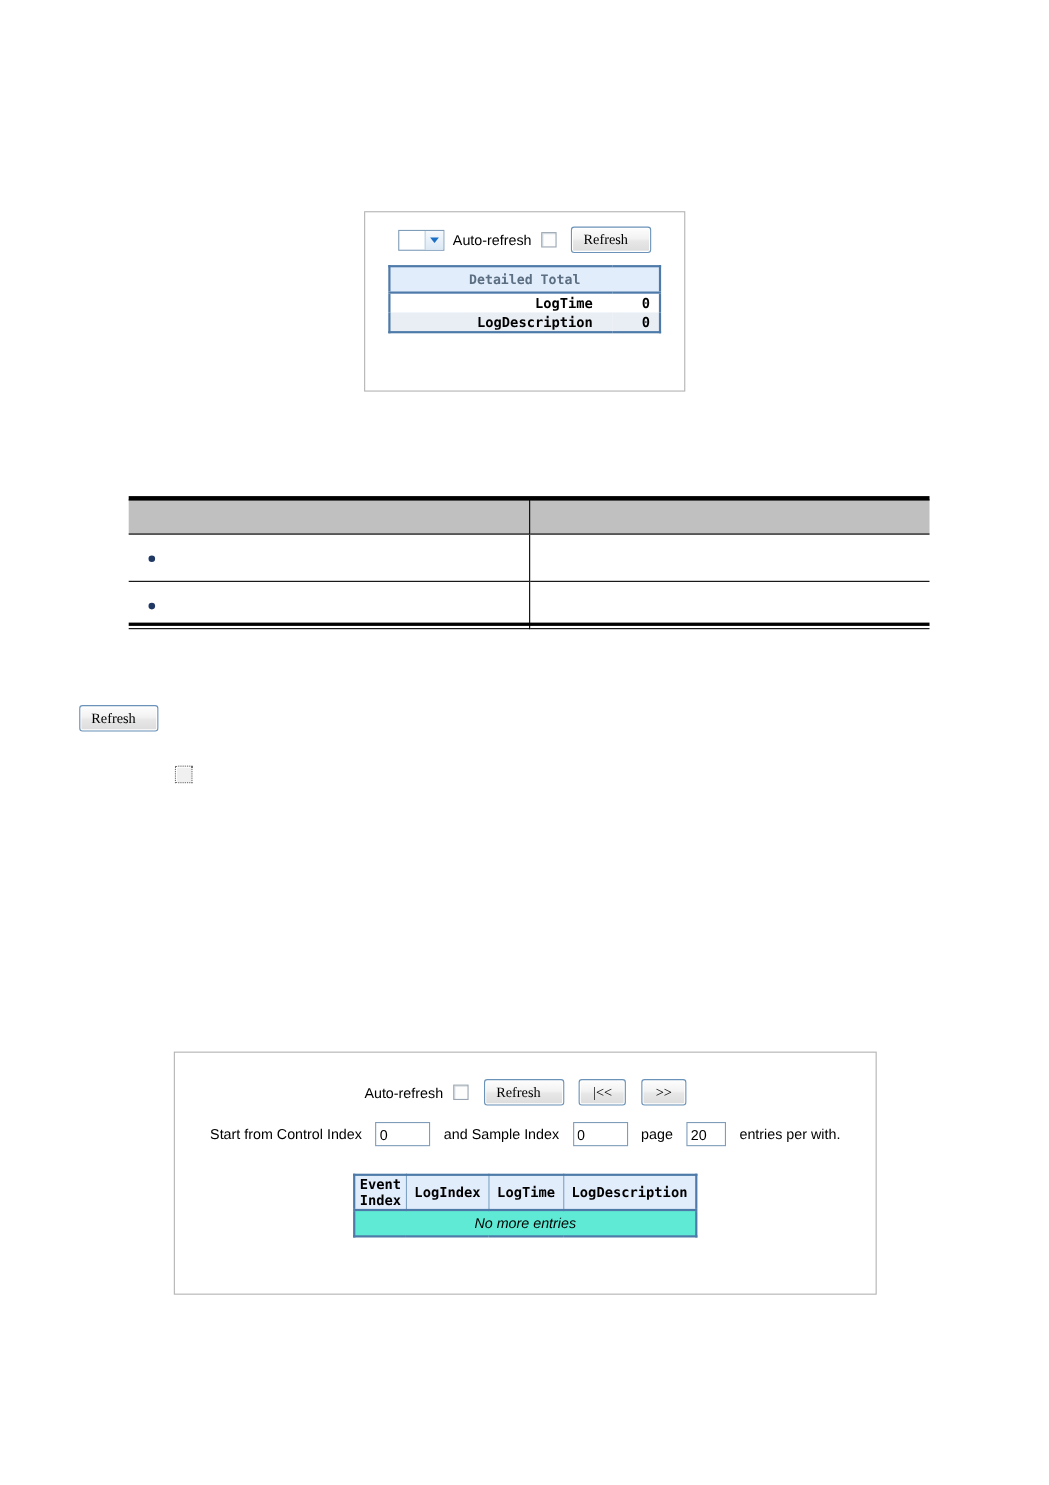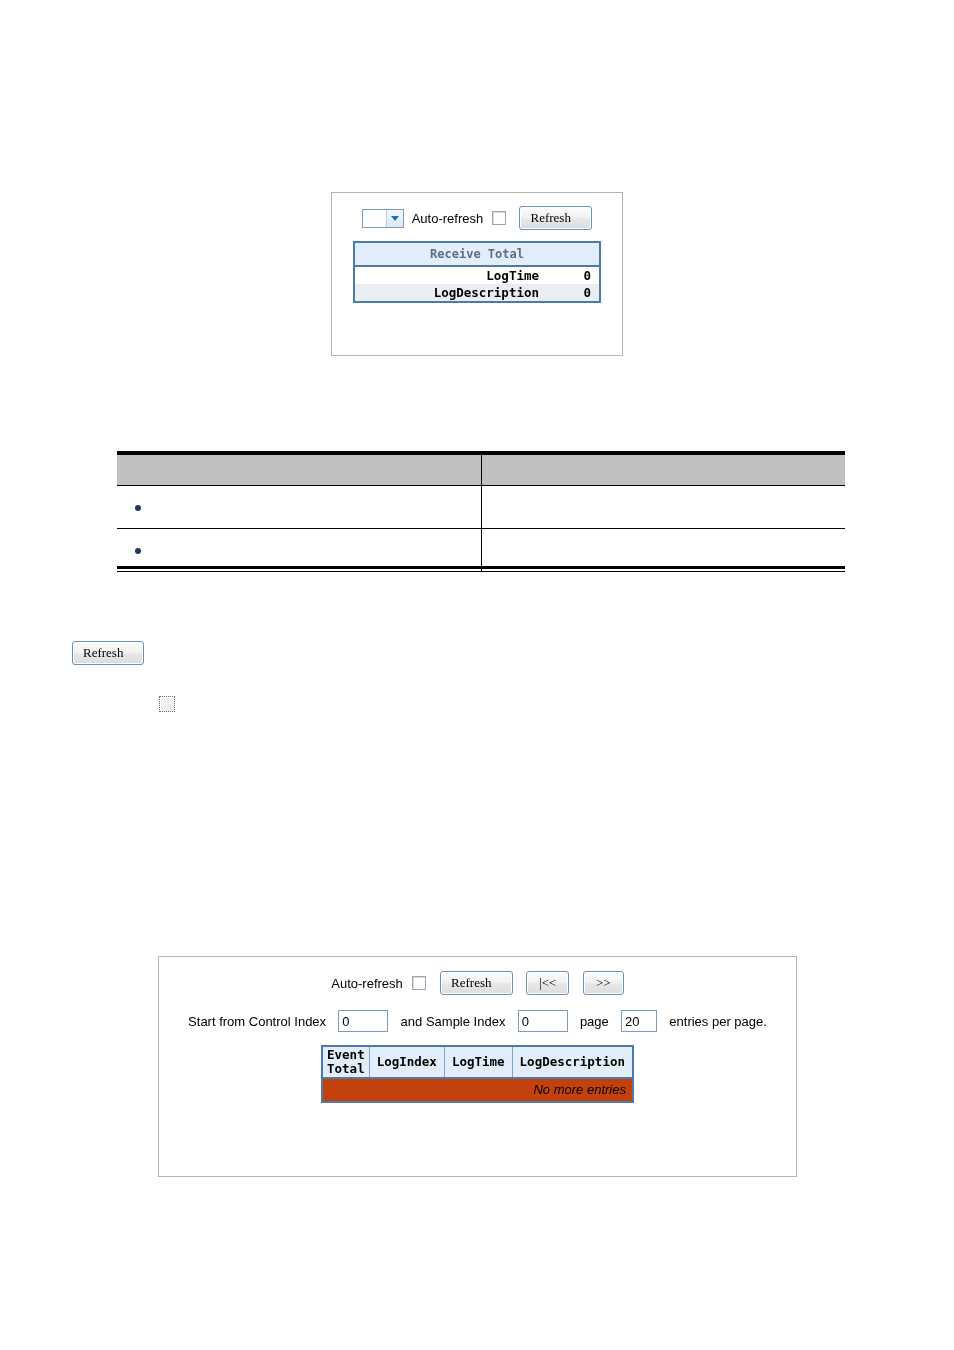--- a/index.html
+++ b/index.html
@@ -227,21 +227,21 @@
   }
   #panel-overview .ttl {
     text-align: center;
     color: #1333b4;
     font-weight: bold;
     font-size: 19px;
     margin-top: 15px;
   }
   #panel-overview .ctrls {
     text-align: center;
-    margin-top: 14px;
+    margin-top: 24px;
     white-space: nowrap;
   }
   #panel-overview .ctrls .lbl {
     font-size: 13px;
     vertical-align: middle;
     margin-right: 6px;
   }
   #panel-overview .ctrls .win-btn { margin-left: 10px; }
   #panel-overview .ctrls .navbtn { padding: 4px 12px 5px 12px; }
 
@@ -251,21 +251,21 @@
     font-size: 13px;
     white-space: nowrap;
   }
   #overview-range span.lbl { vertical-align: middle; }
   #overview-range .in-ctrl { width: 50px; }
   #overview-range .in-sample { width: 50px; }
   #overview-range .in-entries { width: 36px; }
   #overview-range .gap { display: inline-block; width: 5px; }
 
   #overview-table {
-    margin: 13px auto 0 auto;
+    margin: 25px auto 0 auto;
     border-collapse: collapse;
     border: 2px solid #4d7aa8;
   }
   #overview-table th {
     background: #e2edfb;
     color: #000;
     font-family: "DejaVu Sans Mono", monospace;
     font-size: 12.5px;
     font-weight: bold;
     text-align: center;
@@ -275,44 +275,44 @@
     line-height: 14px;
   }
   #overview-table th:first-child { border-left: 0; }
   #overview-table th:last-child  { border-right: 0; }
   #overview-table th.two-line { padding: 1px 4px; }
   #overview-table td.empty {
     border-top: 2px solid #4d7aa8;
     font-family: "Liberation Sans", sans-serif;
     font-style: italic;
     font-size: 13px;
-    text-align: right;
+    text-align: center;
     padding: 3px 6px 4px 6px;
-    background: #c2410c;
+    background: #5eead4;
   }
 </style>
 </head>
 <body>
 
 <div id="panel-detail">
 
 
   <div class="ctrls">
     <span class="sel">
       <span class="arrowbox"></span>
     </span>
     <span class="lbl">Auto-refresh</span>
     <span class="chk"></span>
     <span class="win-btn">Refresh</span>
   </div>
 
   <table id="detail-table" class="bluetable">
     <thead>
       <tr>
-        <th colspan="2">Receive Total</th>
+        <th colspan="2">Detailed Total</th>
       </tr>
     </thead>
     <tbody>
       <tr class="odd">
         <td class="k">LogTime</td>
         <td class="v">0</td>
       </tr>
       <tr class="even">
         <td class="k">LogDescription</td>
         <td class="v">0</td>
@@ -366,29 +366,29 @@
     <input class="txtin in-ctrl" value="0" style="">
     <span class="gap"></span>
     <span class="lbl">and Sample Index</span>
     <span class="gap"></span>
     <input class="txtin in-sample" value="0" style="">
     <span class="gap"></span>
     <span class="lbl">page</span>
     <span class="gap"></span>
     <input class="txtin in-entries" value="20" style="">
     <span class="gap"></span>
-    <span class="lbl">entries per page.</span>
+    <span class="lbl">entries per with.</span>
   </div>
 
   <table id="overview-table">
     <thead>
       <tr>
         <th class="two-line">
           <span>Event</span><br>
-          <span>Total</span>
+          <span>Index</span>
         </th>
         <th>LogIndex</th>
         <th>LogTime</th>
         <th>LogDescription</th>
       </tr>
     </thead>
     <tbody>
       <tr>
         <td class="empty" colspan="4">No more entries</td>
       </tr>

